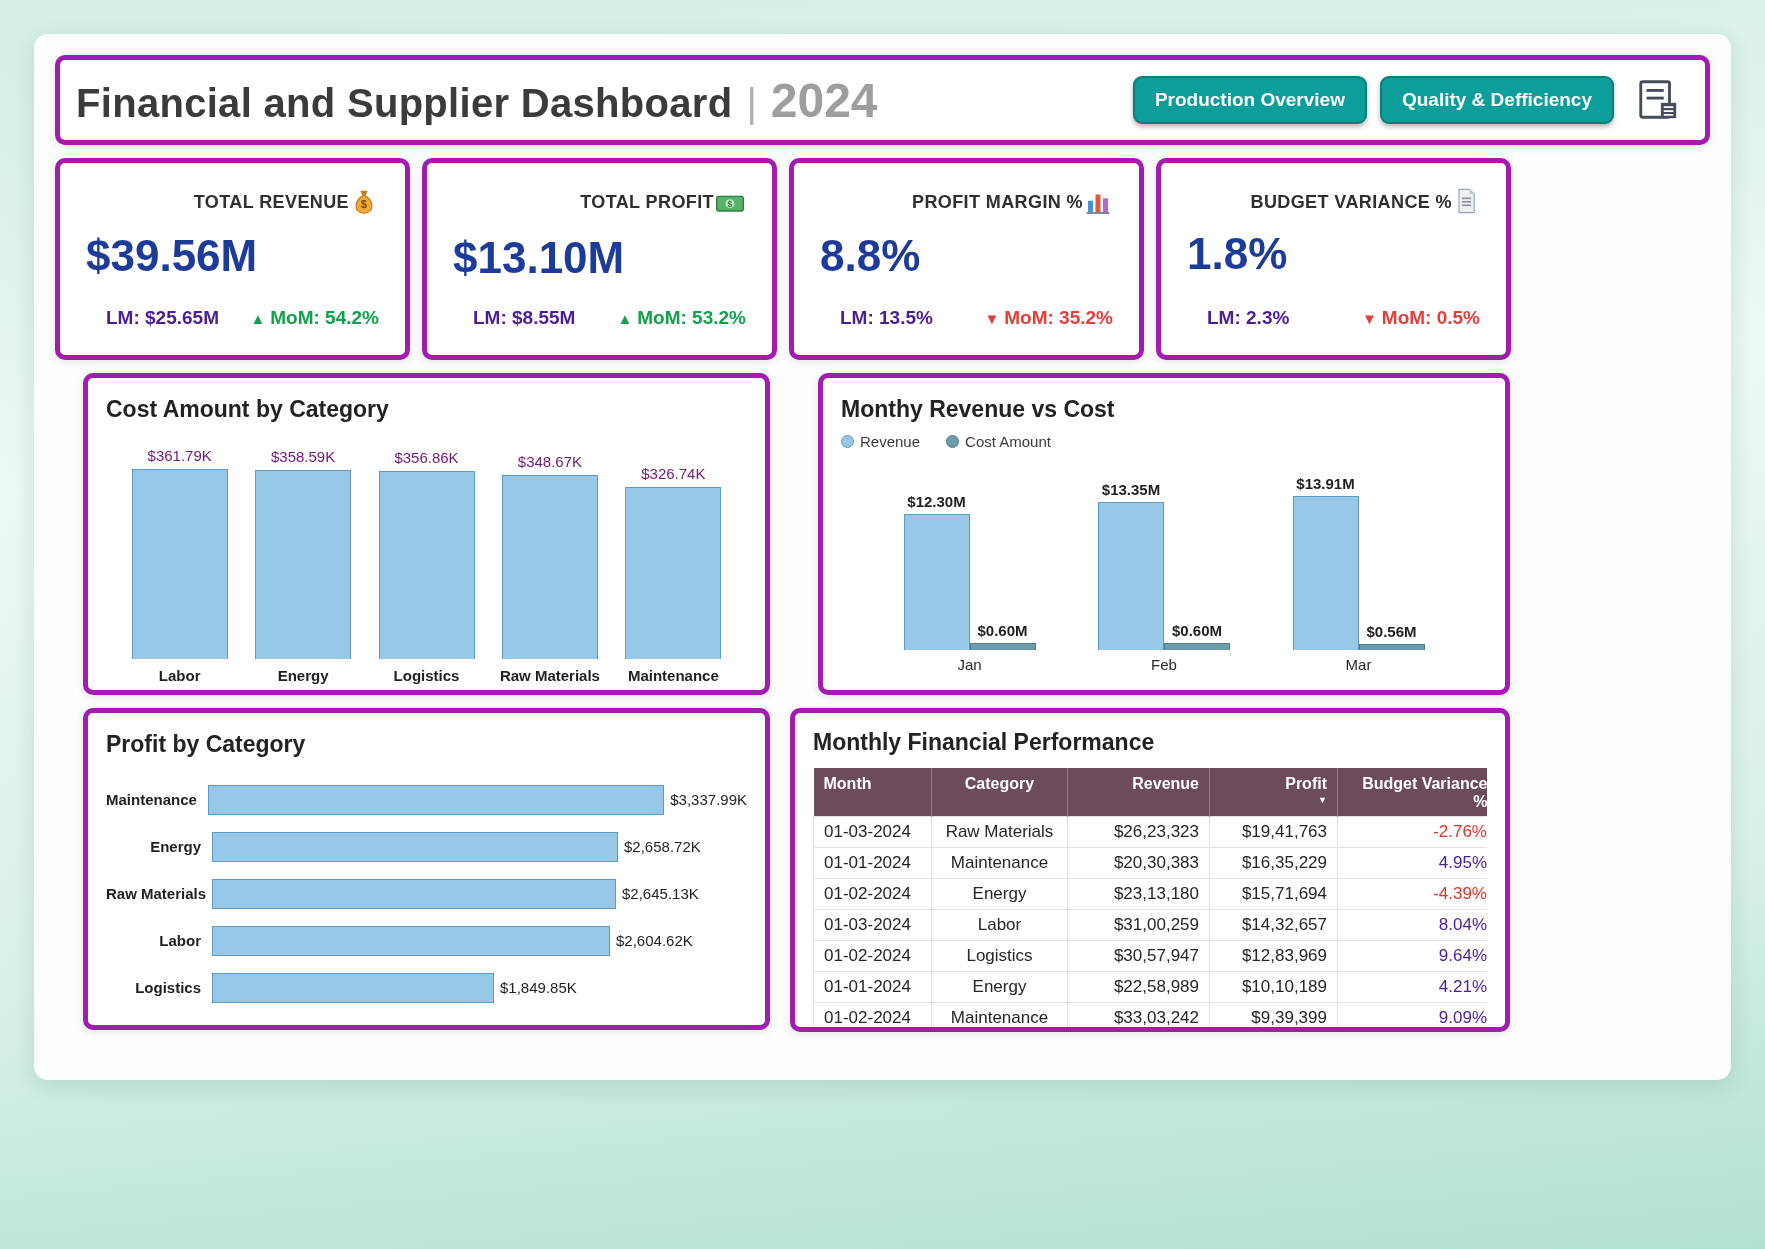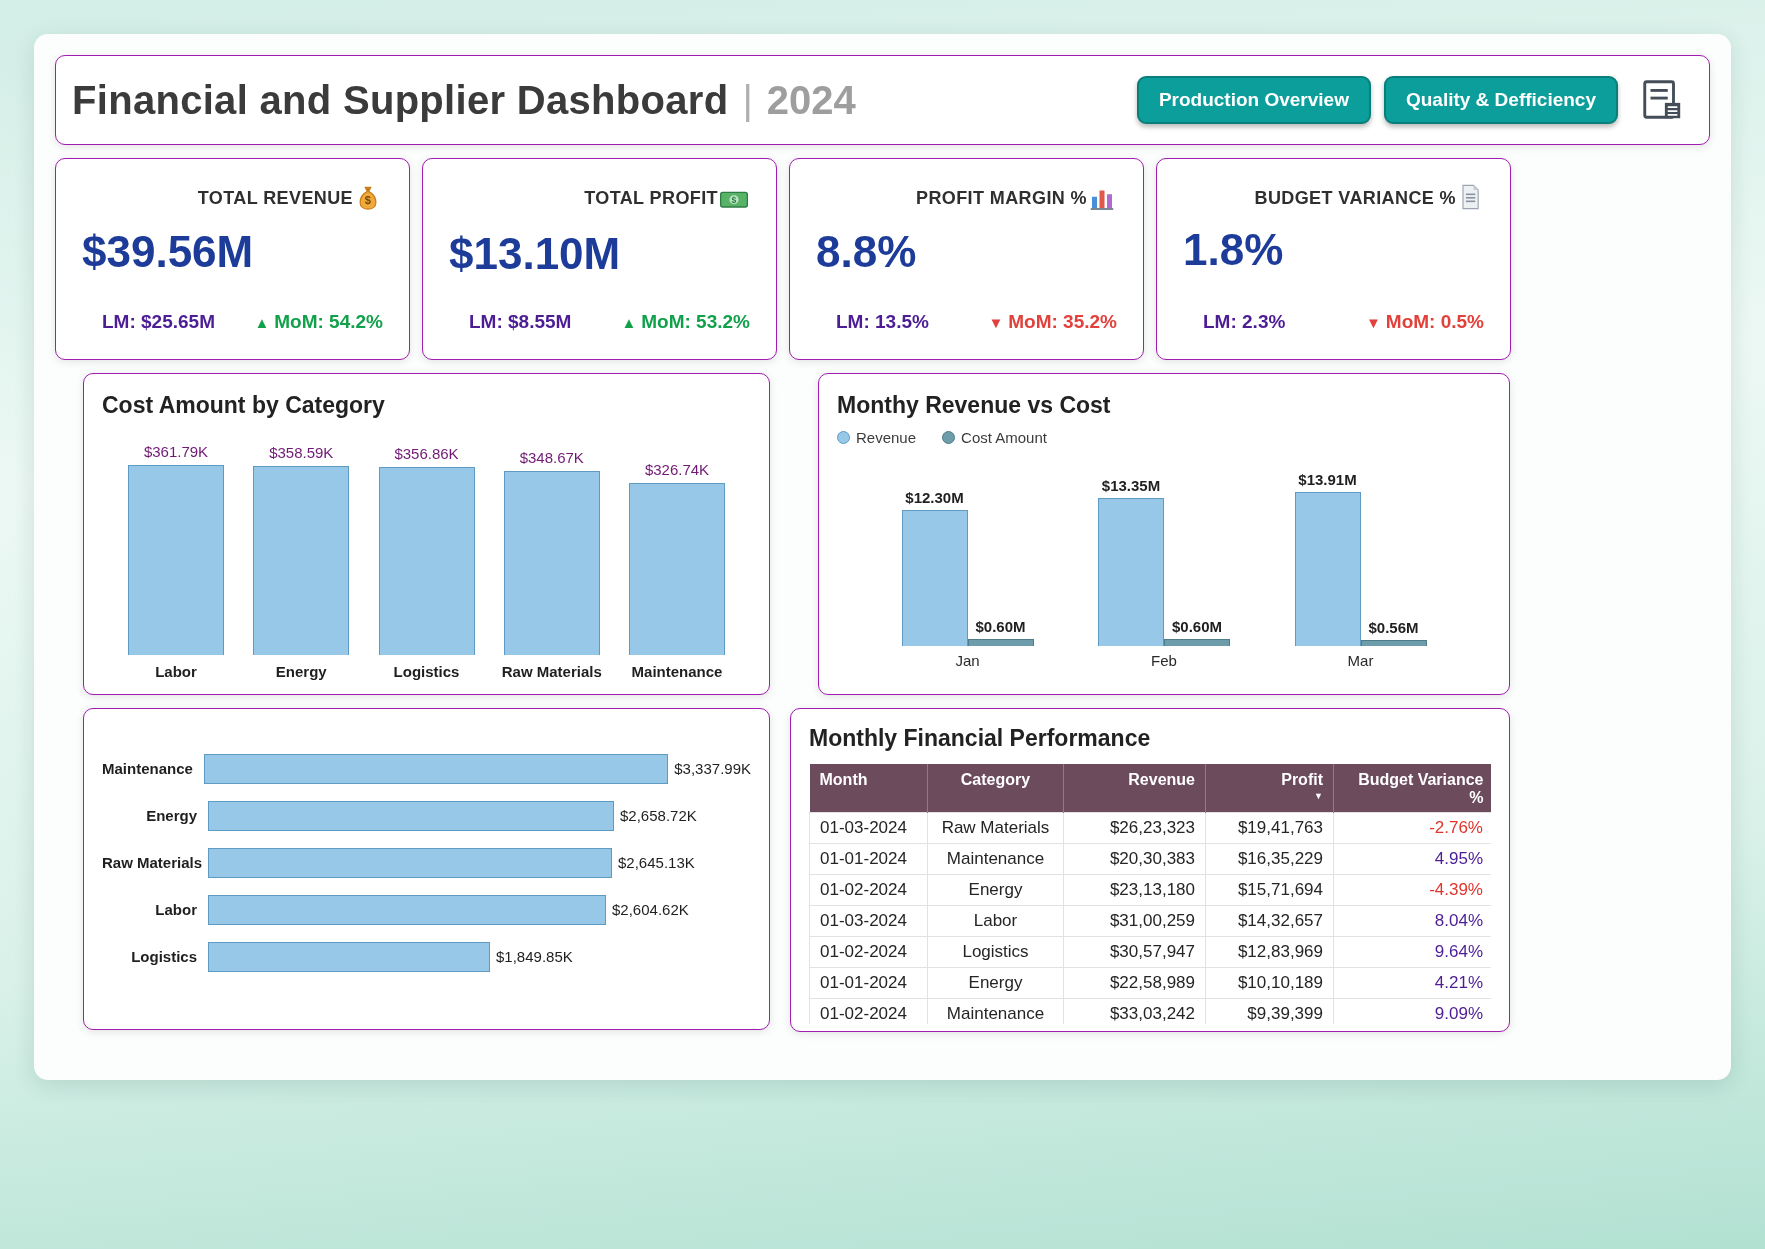--- a/index.html
+++ b/index.html
@@ -8,28 +8,28 @@
     font-family:"Liberation Sans", sans-serif;
     background:linear-gradient(175deg,#d2eee6 0%,#ecf8f4 35%,#d9f1e9 70%,#b2e1d2 100%);
     position:relative; overflow:hidden;
   }
   .canvas {
     position:absolute; left:34px; top:34px; width:1697px; height:1046px;
     background:#fcfdfd; border-radius:14px;
     box-shadow:0 6px 22px rgba(30,80,70,.14);
     padding:21px;
   }
-  .card { background:#fff; border:1px solid #a21caf; border-radius:10px; box-shadow:0 2px 8px rgba(0,0,0,.10); }
+  .card { background:#fff; border:5px solid #a21caf; border-radius:10px; box-shadow:0 2px 8px rgba(0,0,0,.10); }
 
   
   .header-card { height:90px; display:flex; align-items:center; justify-content:space-between; padding:0 24px 0 16px; margin-bottom:13px; }
   .title-wrap { display:flex; align-items:baseline; gap:14px; }
   .main-title { font-size:40px; font-weight:700; color:#3b3b3b; letter-spacing:.3px; }
   .title-sep  { font-size:40px; font-weight:400; color:#b0b0b0; }
-  .title-year { font-size:40px; font-weight:700; color:#9e9e9e; }
+  .title-year { font-size:48px; font-weight:700; color:#9e9e9e; }
   .header-right { display:flex; align-items:center; gap:13px; }
   .nav-btn {
     font-family:inherit; background:#0b9e9a; color:#fff; font-size:19px; font-weight:700;
     padding:11px 20px; border:2px solid #097f7c; border-radius:9px;
     box-shadow:0 3px 5px rgba(0,0,0,.28); cursor:pointer; white-space:nowrap;
   }
   .report-icon { margin-left:8px; display:flex; cursor:pointer; }
 
   
   .kpi-row { display:grid; grid-template-columns:repeat(4,355px); gap:12px; margin-bottom:13px; }
@@ -261,20 +261,21 @@
               </div>
             </div>
             <div class="rev-month">Mar</div>
           </div>
         </div>
     </div>
   </div>
 
   <div class="bottom-row">
     <div class="card chart-card">
+      <div class="chart-title">Profit by Category</div>
       <div class="hchart" id="profitChart">
           <div class="hrow">
             <div class="hcat">Maintenance</div>
             <div class="hbar" style="width:510px"></div>
             <div class="hval">$3,337.99K</div>
           </div>
           <div class="hrow">
             <div class="hcat">Energy</div>
             <div class="hbar" style="width:406px"></div>
             <div class="hval">$2,658.72K</div>

